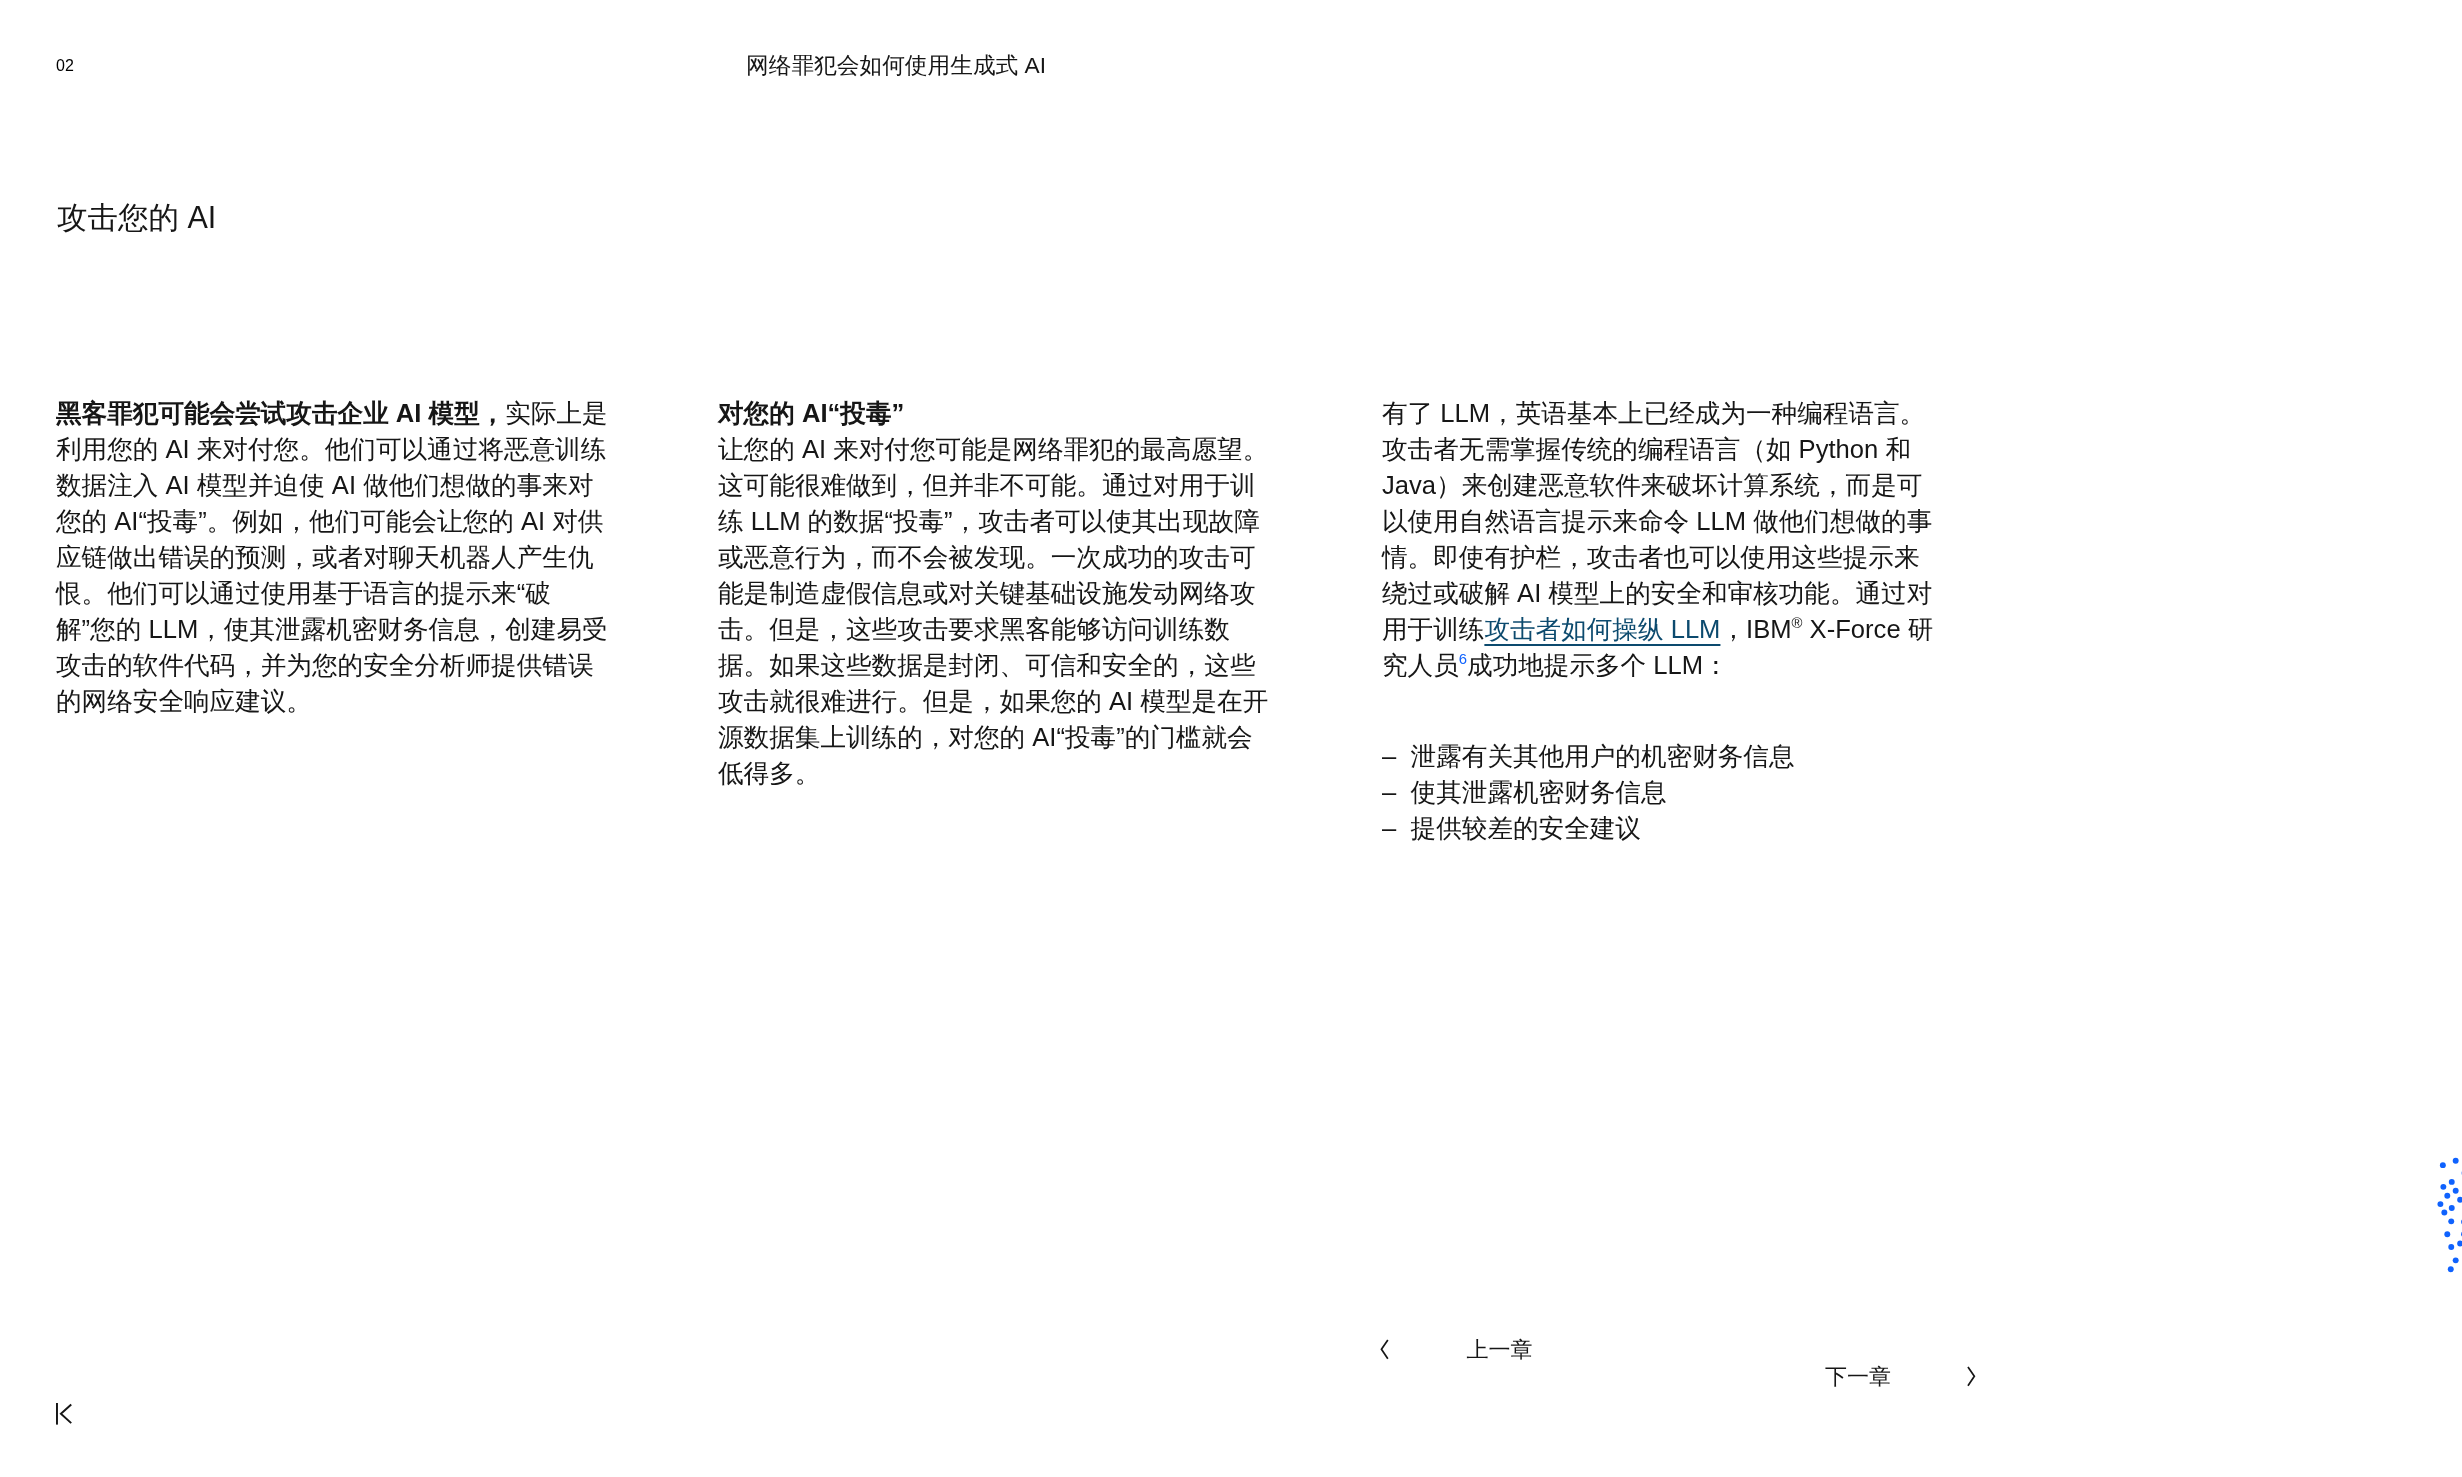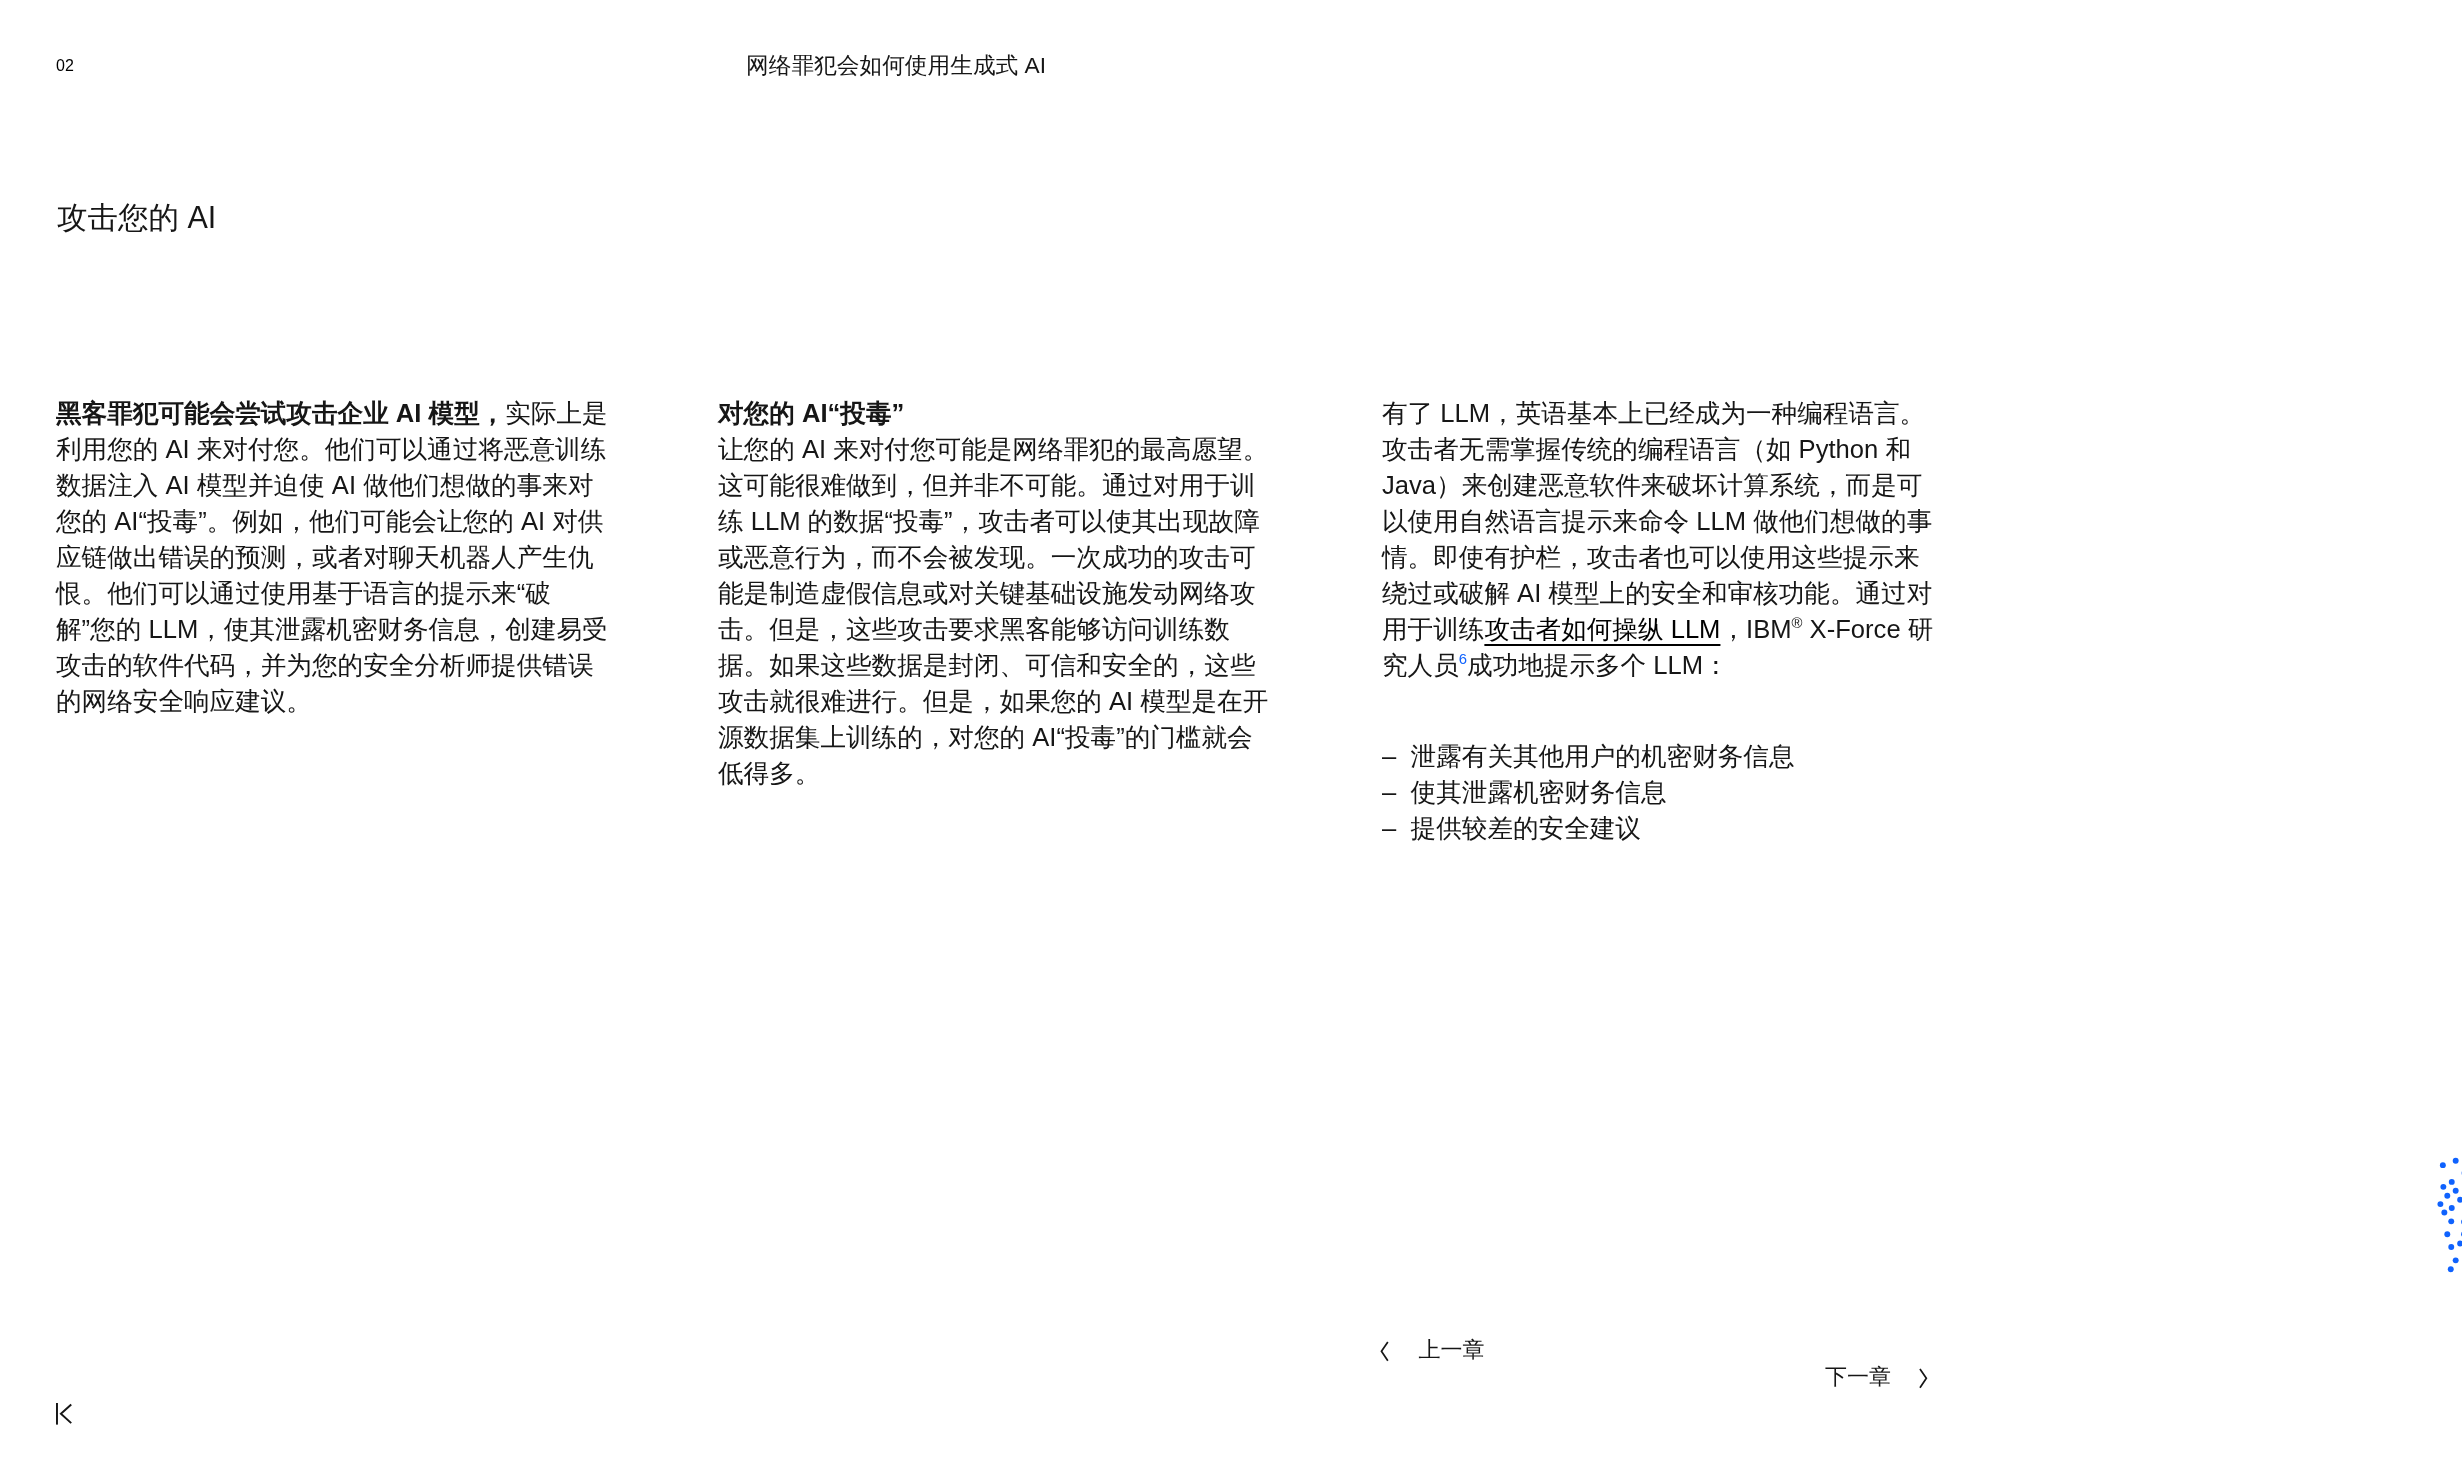--- a/index.html
+++ b/index.html
@@ -30,37 +30,37 @@
     position:absolute; top:395px; width:554px;
     font-size:25.6px; line-height:36px; text-align:left;
   }
   .col p { margin:0; }
   .col-1 { left:56px; }
   .col-2 { left:718px; }
   .col-3 { left:1382px; }
   .col-heading { font-weight:700; }
   .lead-bold { font-weight:700; }
   .link {
-    color:#000000;
+    color:#0c4a6e;
     text-decoration:underline;
     text-decoration-thickness:2px;
     text-underline-offset:5.9px;
     cursor:pointer;
   }
   sup.reg { font-size:58%; vertical-align:super; line-height:0; }
   sup.fn  { font-size:58%; vertical-align:super; line-height:0; color:#0f62fe; cursor:pointer; }
   ul.bullets { list-style:none; margin:55px 0 0 0; padding:0; }
   ul.bullets li { display:flex; margin:0; }
   .dash { flex:0 0 28.6px; }
   
   .first-btn { position:absolute; left:55px; top:1402px; width:19.7px; height:23.6px; cursor:pointer; }
   .nav-btn {
     position:absolute; top:1337px;
-    display:flex; align-items:flex-end;
-    font-size:22px; line-height:25.6px; color:#161616; cursor:pointer;
+    display:flex; align-items:center;
+    font-size:22px; line-height:25.6px; color:#161616; cursor:pointer;gap:48px;
   }
   .prev-btn { left:1379px; }
   .next-btn { left:1825px;margin-top:27px; }
   .prev-btn .chev { margin-right:28.6px; }
   .next-btn .chev { margin-left:26.6px; }
   .chev { display:block; }
   
   .deco { position:absolute; left:2433px; top:1138px; width:148px; height:148px; }
 </style>
 </head>

